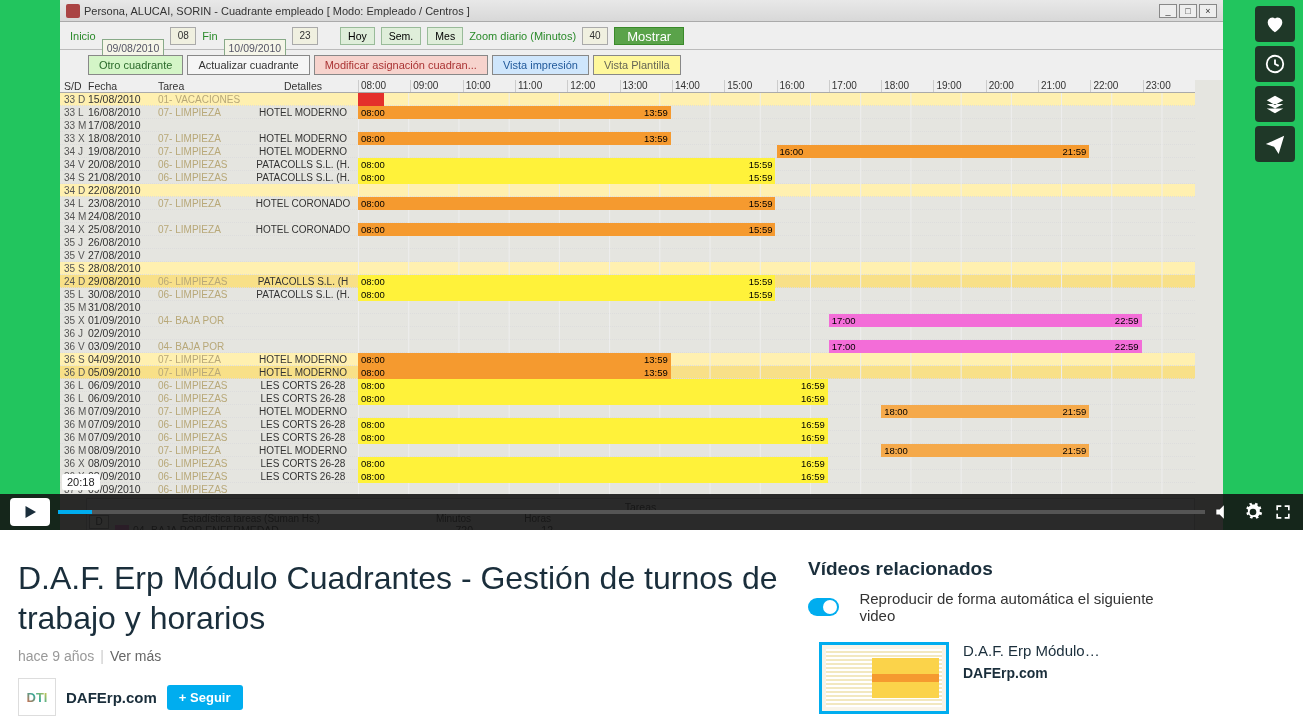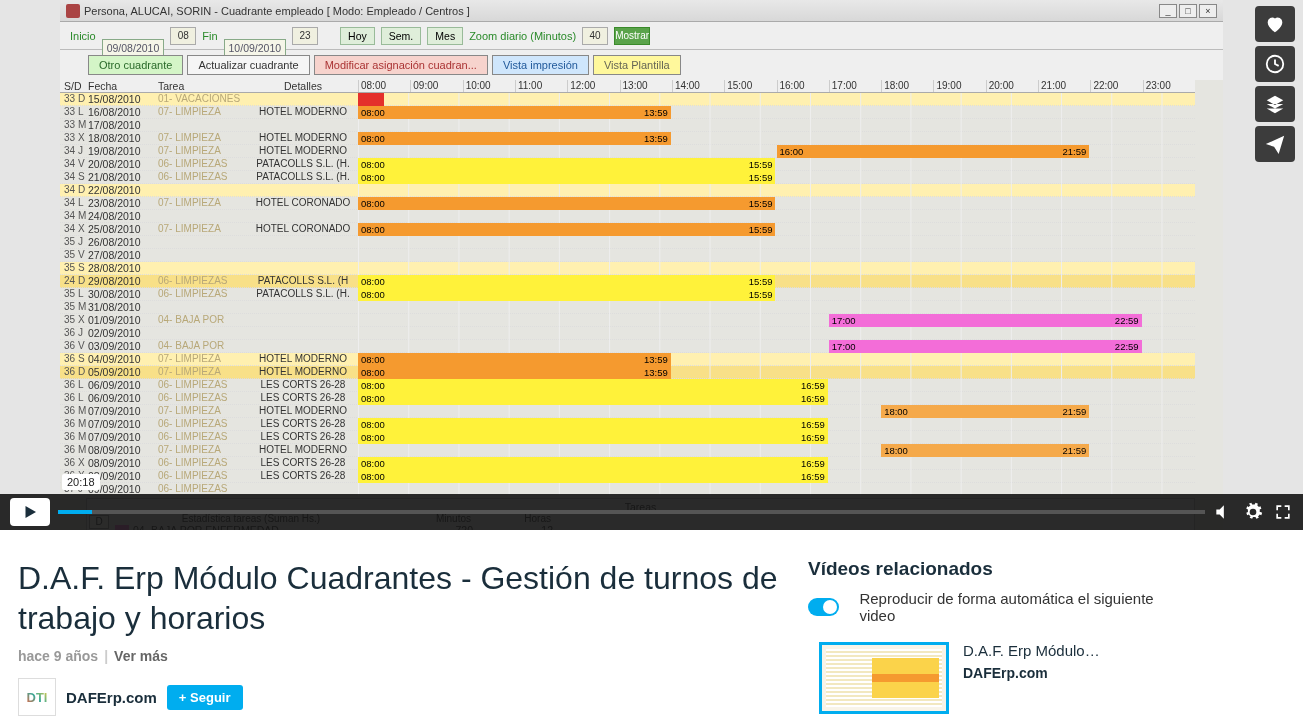--- a/index.html
+++ b/index.html
@@ -1,40 +1,40 @@
 <!DOCTYPE html>
 <html><head>
 <meta charset="utf-8">
 <style>
   * { box-sizing: border-box; margin: 0; padding: 0; }
   body { font-family: Arial, Helvetica, sans-serif; background: #fff; color: #333; width: 1303px; }
-  .video-wrap { position: relative; width: 1303px; height: 530px; background: #e5e5e5; padding: 0 80px 0 60px; }
+  .video-wrap { position: relative; width: 1303px; height: 530px; background: #22c55e; padding: 0 80px 0 60px; }
   .app-window { background: #e5e5e0; height: 100%; position: relative; overflow: hidden; }
   .titlebar { display:flex; align-items:center; height: 22px; background: linear-gradient(#e8e8e8,#d8d8d8); border-bottom:1px solid #aaa; font-size:11px; padding:0 6px; gap:4px; }
   .titlebar-icon { width:14px; height:14px; background:#a44; border-radius:2px; }
   .winbtn { display:flex; gap:2px; margin-left:auto; }
   .winbtn span{ width:18px;height:14px;border:1px solid #888;background:#eee;font-size:9px;text-align:center;line-height:12px;}
   .toolbar { display:flex; align-items:center; gap:6px; padding:4px 10px; background:#efefef; border-bottom:1px solid #bbb; font-size:11px; height: 28px;}
   .fld { background:#f5f5e8; border:1px solid #8a8; padding:1px 4px; font-size:10.5px; color:#556; height:18px; display:inline-flex; align-items:center;margin-top:24px;}
   .dd { background:#f0f0e0; border:1px solid #aaa; width:26px; height:18px; font-size:10px; text-align:center; line-height:16px;}
   .lbl-g { color:#2a8a2a; font-size:11px; }
   .btn-sm { border:1px solid #9b9; background:#dfeeda; padding:1px 7px; font-size:10.5px; height:18px;}
-  .btn-show{ background:#5aa34a;color:#fff;border:1px solid #3a8a2a;padding:1px 0;font-size:10px;height:18px;}
+  .btn-show{ background:#5aa34a;color:#fff;border:1px solid #3a8a2a;padding:1px 12px;font-size:13px;height:18px;}
   .tabbar { display:flex; gap:4px; padding:4px 28px; background:#efefef; font-size:11px; height: 30px; align-items:center;}
   .tab { border:1px solid #888; padding:3px 10px; background:#f5f5f5;}
   .tab.green{ background:#d4f5c7; color:#2a6a2a;}
   .tab.red{ background:#f7d3cd;color:#a33;}
   .tab.blue{ background:#cfe6fc;color:#225a9b;}
   .tab.yellow{ background:#fff89c;color:#665;}
   .grid-area { padding:0 28px 0 0; }
   .grid-hd { display:flex; font-size:10.5px; color:#333; border-bottom:1px solid #aaa; background:#efefef;}
   .c-sd{width:28px;padding-left:4px;} .c-date{width:70px;} .c-task{width:90px;} .c-det{width:110px;text-align:center;}
   .tl-hd { flex:1; display:flex; font-size:10px;}
   .tl-hd span{ flex:1; text-align:left; border-left:1px solid #ccc; padding-left:2px;}
-  .row { display:flex; height:13px; font-size:10.5px; border-bottom:1px dotted #ddd;}
+  .row { display:flex; height:13px; font-size:10.5px; align-items:center; border-bottom:1px dotted #ddd;}
   .row .c-sd{color:#555;font-size:10px;}
   .row .c-date{color:#333;}
   .row .c-task{color:#b8a878;font-size:10px;}
   .row .c-det{font-size:10px;color:#333;}
   .row.hl{background:#fff0b0;}
   .row.hl2{background:#f8e088;}
   .tl { flex:1; position:relative; height:13px; background-image:linear-gradient(90deg,#eee 1px,transparent 1px); background-size:6.0% 100%;}
   .bar{position:absolute;top:0;height:13px;display:flex;align-items:center;justify-content:space-between;font-size:9.5px;color:#000;padding:0 3px;}
   .bar.or{background:#f59a2f;} .bar.yl{background:#fff23a;} .bar.rd{background:#e4302b;} .bar.pk{background:#f36dd8;} .bar.or2{background:#f5a94a;}
   .footer-pane{ margin:2px 28px 0 26px; background:#f0f0f0; border:1px solid #bbb; font-size:10.5px; padding:2px 0;} .foot-left{width:24px;display:flex;flex-direction:column;gap:2px;padding:2px;}
@@ -60,21 +60,21 @@
 
   
   .ov-icons{position:absolute;right:8px;top:6px;display:flex;flex-direction:column;gap:4px;}
   .ov{width:40px;height:36px;background:rgba(30,30,30,0.85);border-radius:4px;display:flex;align-items:center;justify-content:center;}
   .ov svg{fill:#fff;width:22px;height:22px;}
 
   
   .page-below{display:flex;padding:28px 18px 0 18px;gap:30px;}
   .main-col{flex:1;max-width:760px;}
   .vtitle{font-size:32px;font-weight:400;color:#1a2e3b;line-height:1.25;margin-bottom:10px;}
-  .meta{font-size:14px;color:#999;display:flex;gap:6px;align-items:center;margin-bottom:14px;font-weight:bold;}
+  .meta{font-size:14px;color:#999;display:flex;gap:6px;align-items:center;margin-bottom:14px;}
   .meta a{color:#666;text-decoration:none;}
   .meta .sep{color:#ccc;}
   .author{display:flex;align-items:center;gap:10px;}
   .logo{width:38px;height:38px;background:#fff;border:1px solid #ddd;display:flex;align-items:center;justify-content:center;font-weight:bold;font-size:10px;}
   .logo-dti{background:linear-gradient(45deg,#e64,#3a9,#ec4);-webkit-background-clip:text;color:transparent;font-size:13px;font-weight:800;}
   .aname{font-weight:700;color:#1a2e3b;font-size:15px;}
   .follow{background:#00adef;color:#fff;border:none;padding:5px 12px;font-size:13px;border-radius:3px;font-weight:600;}
   .side-col{width:360px;}
   .side-h{font-size:19px;font-weight:600;color:#1a2e3b;margin-bottom:10px;}
   .autoplay{display:flex;align-items:center;gap:20px;font-size:15px;margin-bottom:18px;}

